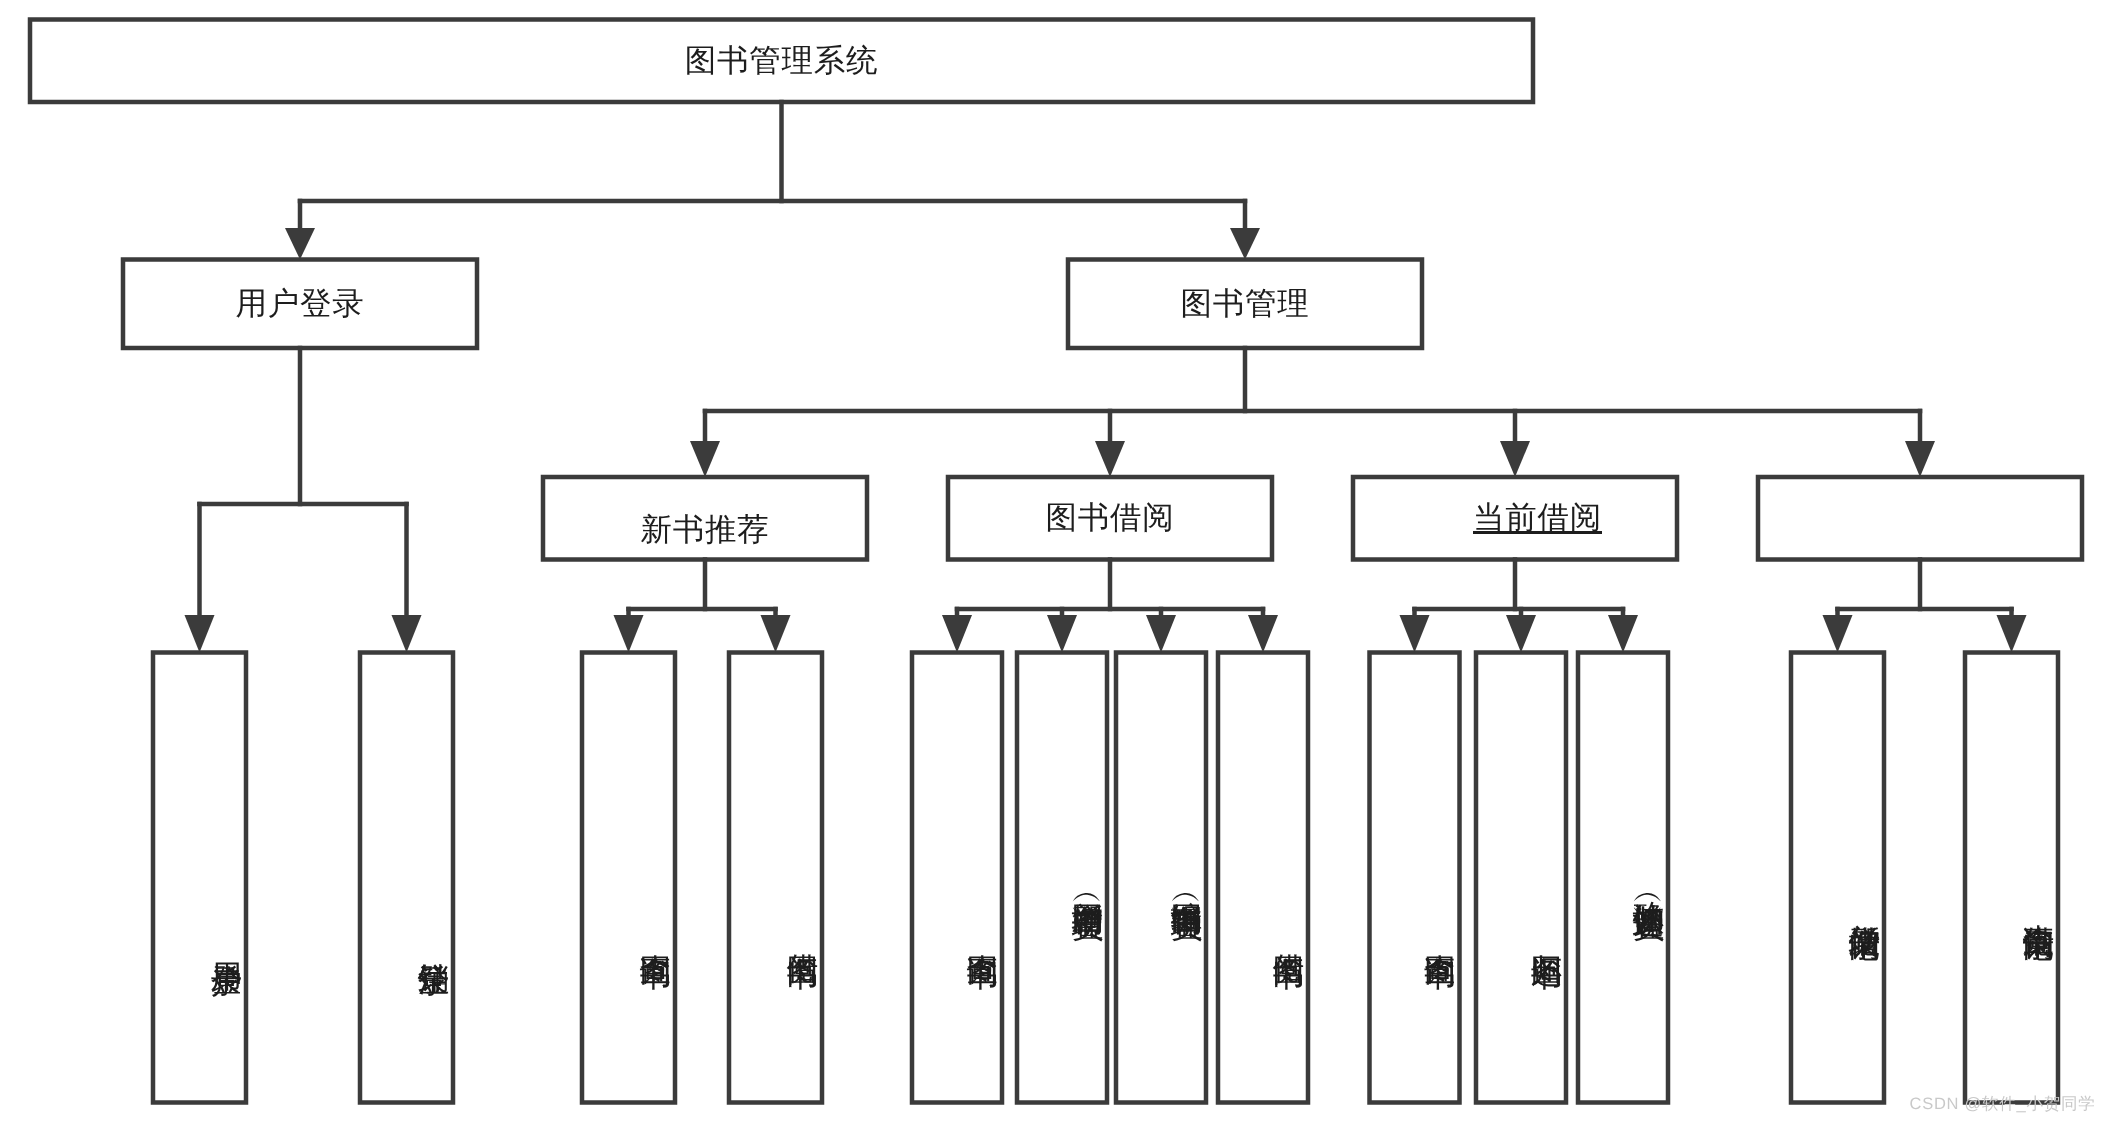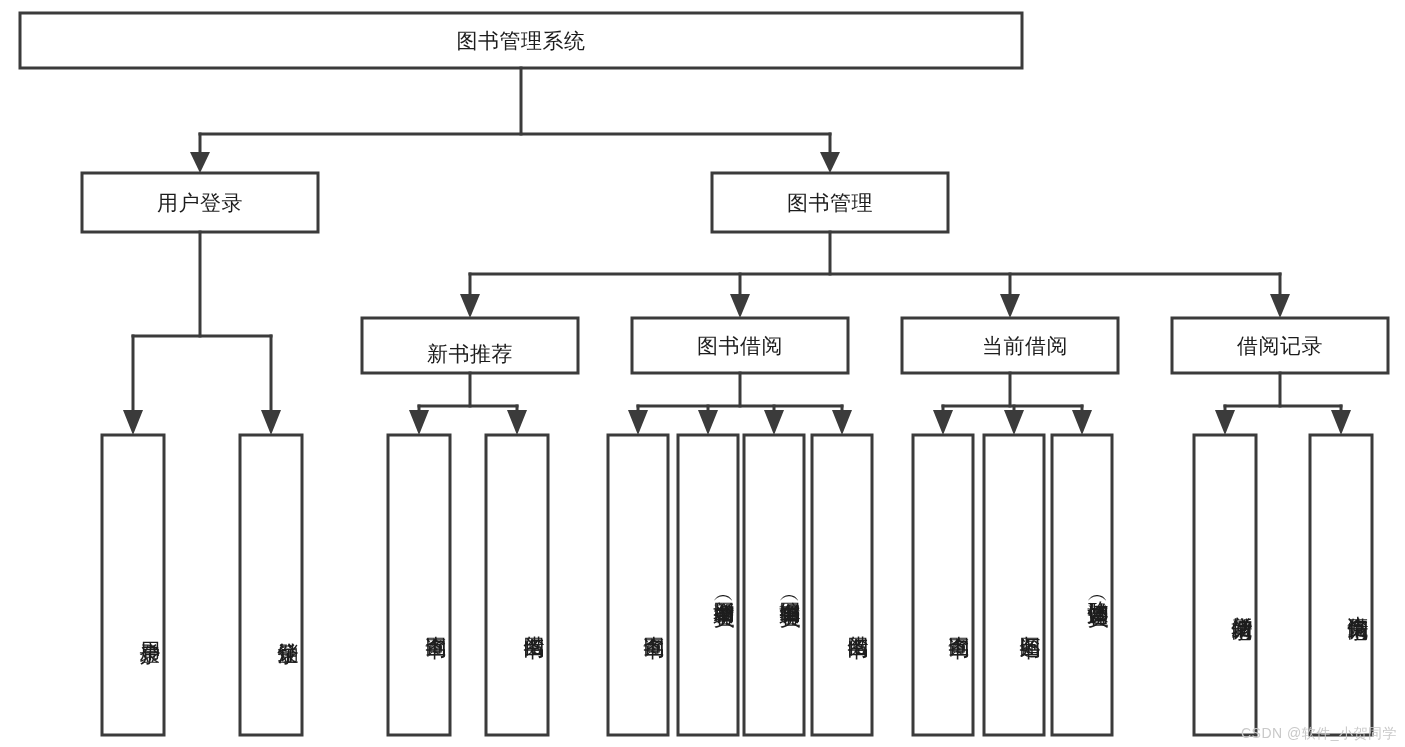--- a/index.html
+++ b/index.html
@@ -63,21 +63,21 @@
     writing-mode: vertical-rl;
     text-orientation: upright;
     letter-spacing: 1px;
     white-space: nowrap;
   }
   .watermark {
     position: absolute;
     right: 8px;
     bottom: 4px;
     color: #c9c9c9;
-    font-size: 14px;
+    font-size: 11px;
     letter-spacing: 0.5px;
     white-space: nowrap;
     pointer-events: none;
     text-align: right;
   }
 </style>
 </head>
 <body>
 
 <div id="diagram-root">
@@ -172,22 +172,21 @@
     <polygon class="arrow-head" points="1331,410 1351,410 1341,435"></polygon>
   </svg>
 
   <div class="node-label-h" style="left:20px; top:13px; width:1002px; height:55px;">图书管理系统</div>
 
   <div class="node-label-h" style="left:82px; top:173px; width:236px; height:59px;">用户登录</div>
   <div class="node-label-h" style="left:712px; top:173px; width:236px; height:59px;text-align:right;">图书管理</div>
 
   <div class="node-label-h" style="left:362px; top:318px; width:216px; height:70px;">新书推荐</div>
   <div class="node-label-h" style="left:632px; top:318px; width:216px; height:55px;">图书借阅</div>
-  <div class="node-label-h" style="left:902px; top:318px; width:246px; height:55px;">当前借阅</div>
-  <div class="node-label-h" style="left:1172px; top:318px; width:216px; height:55px;">借阅记录</div>
+  <div class="node-label-h" style="left:902px; top:318px; width:246px; height:55px;text-decoration:underline;">当前借阅</div>
 
   <div class="node-label-v" style="left:102px; top:435px; width:62px; height:300px; padding-top:84px; box-sizing:border-box;">用户登录</div>
   <div class="node-label-v" style="left:240px; top:435px; width:62px; height:300px; padding-top:84px; box-sizing:border-box;">注销登录</div>
 
   <div class="node-label-v" style="left:388px; top:435px; width:62px; height:300px; padding-top:72px; box-sizing:border-box;">查询图书</div>
   <div class="node-label-v" style="left:486px; top:435px; width:62px; height:300px; padding-top:72px; box-sizing:border-box;">借阅图书</div>
 
   <div class="node-label-v" style="left:608px; top:435px; width:60px; height:300px; padding-top:72px; box-sizing:border-box;">查询图书</div>
   <div class="node-label-v" style="left:678px; top:435px; width:60px; height:300px; padding-top:6px; box-sizing:border-box;">新增图书（管理员）</div>
   <div class="node-label-v" style="left:744px; top:435px; width:60px; height:300px; padding-top:6px; box-sizing:border-box;">编辑图书（管理员）</div>

